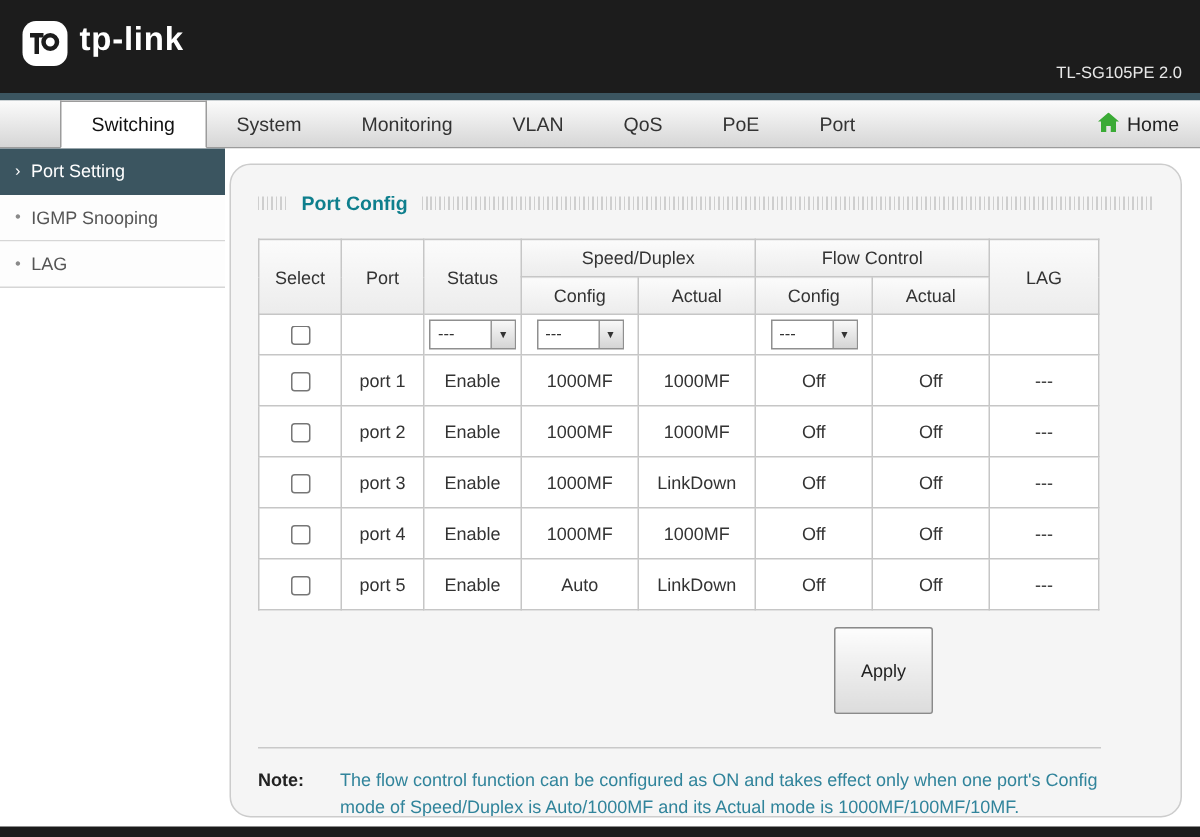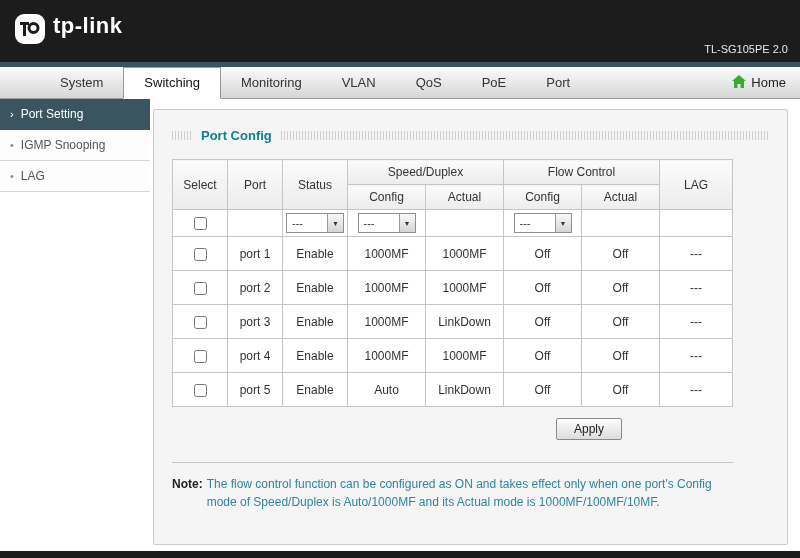--- a/index.html
+++ b/index.html
@@ -44,21 +44,21 @@
     height: 31px; display: flex; align-items: center; gap: 7px;
     padding-left: 10px; font-size: 12px; color: #555;
     border-bottom: 1px solid #d6d6d6; cursor: pointer; background: #fdfdfd;
   }
   .side-item .glyph { font-size: 11px; color: #8a8a8a; }
   .side-item.active { background: #3b5560; color: #fff; border-bottom-color: #3b5560; }
   .side-item.active .glyph { color: #fff; }
 
   .panel {
     flex: 1; margin: 10px 12px 6px 3px; background: #f5f5f5;
-    border: 1px solid #cccccc; border-radius: 2px; padding: 16px 18px;
+    border: 1px solid #cccccc; border-radius: 14px; padding: 16px 18px;
     overflow: hidden;
   }
   .panel-title-row { display: flex; align-items: center; gap: 9px; margin: 2px 0 16px; }
   .hatch {
     height: 9px;
     background-image: repeating-linear-gradient(90deg, #cfcfcf 0 1px, transparent 1px 3px);
   }
   .hatch-left { width: 20px; }
   .hatch-right { flex: 1; }
   .panel-title { color: #0e7f8d; font-weight: bold; font-size: 13px; white-space: nowrap; }
@@ -86,25 +86,25 @@
   .dd-btn {
     width: 16px; height: 100%; background: linear-gradient(#f8f8f8, #d5d5d5);
     border-left: 1px solid #999; font-size: 7px; color: #333;
     display: flex; align-items: center; justify-content: center;
   }
 
   
   .apply-row { width: 560px; text-align: right; padding-right: 110px; margin-top: 11px; }
   .apply-btn {
     font-family: "Liberation Sans", sans-serif; font-size: 12px; color: #222;
-    padding: 3px 17px; background: linear-gradient(#fdfdfd, #dcdcdc);
+    padding: 21px 17px; background: linear-gradient(#fdfdfd, #dcdcdc);
     border: 1px solid #8a8a8a; border-radius: 2px; cursor: pointer;
   }
   .separator { width: 562px; border: none; border-top: 1px solid #c9c9c9; margin: 22px 0 12px; }
-  .note { display: flex; gap: 4px; font-size: 12px; line-height: 1.5; }
+  .note { display: flex; gap: 24px; font-size: 12px; line-height: 1.5; }
   .note-label { font-weight: bold; color: #222; flex: none; }
   .note-text { color: #31849b; width: 520px; }
 
   
   .bottombar { height: 7px; background: #1c1c1c; }
 </style>
 </head>
 <body>
 
 <header class="topbar">
@@ -118,22 +118,22 @@
       </svg>
     </span>
     <span class="logo-text">tp-link</span>
   </div>
   <div class="model">TL-SG105PE 2.0</div>
 </header>
 
 <div class="navstrip"></div>
 
 <nav class="tabs">
+  <div class="tab active">Switching</div>
   <div class="tab">System</div>
-  <div class="tab active">Switching</div>
   <div class="tab">Monitoring</div>
   <div class="tab">VLAN</div>
   <div class="tab">QoS</div>
   <div class="tab">PoE</div>
   <div class="tab">Port</div>
   <div class="home-btn">
     <span>
       <svg width="14" height="13" viewBox="0 0 14 13">
         <path d="M7 0 L14 6 H12 V13 H8.5 V9 H5.5 V13 H2 V6 H0 Z" fill="#3aaa35"></path>
       </svg>

